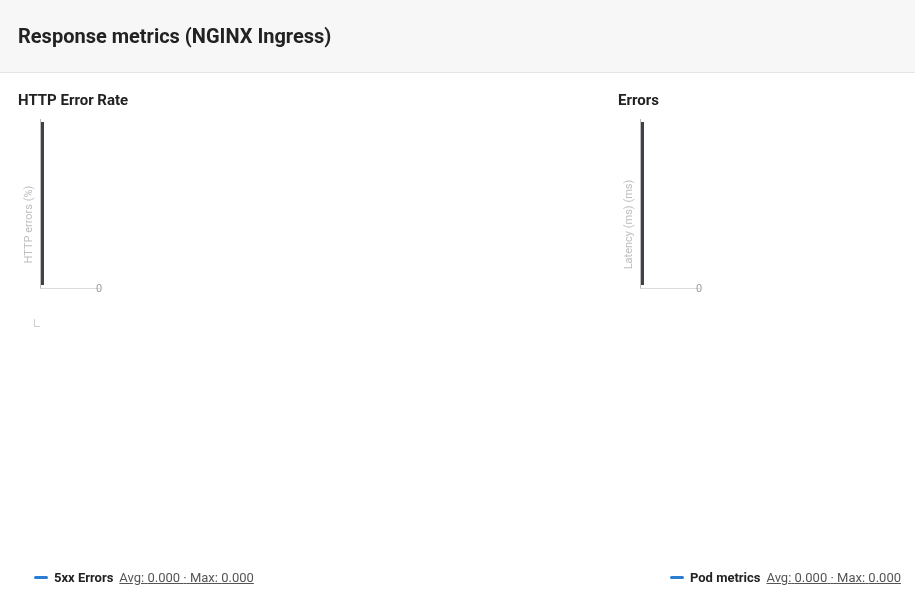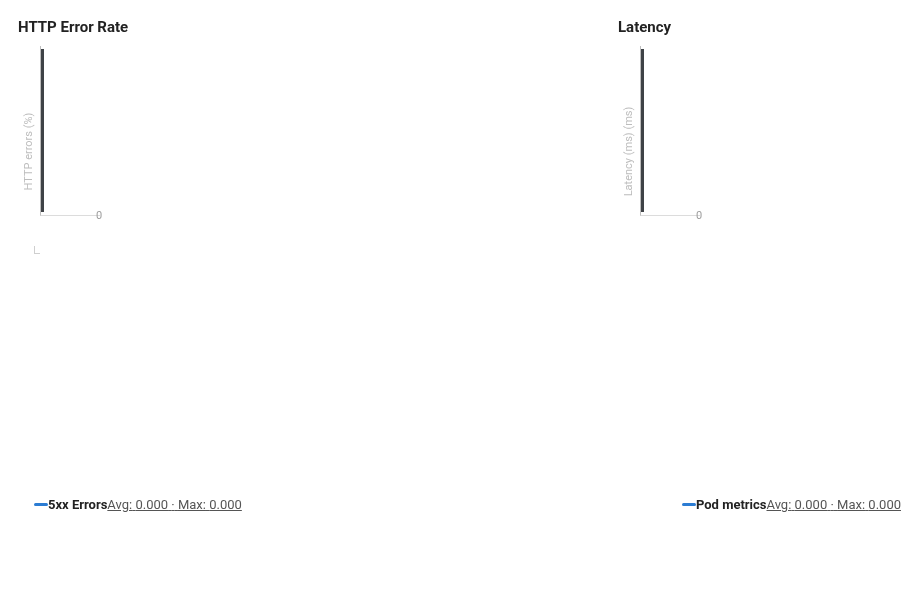--- a/index.html
+++ b/index.html
@@ -96,20 +96,21 @@
     width: 6px;
     height: 8px;
     border-left: 1px solid #cfcfcf;
     border-bottom: 1px solid #cfcfcf;
   }
   .legend {
     position: absolute;
     bottom: 18px;
     display: flex;
     align-items: baseline;
+    gap: 6px;
     font-size: 13px;
   }
   .legend.left { left: 34px; }
   .legend.right { right: 14px; }
   .legend .swatch {
     display: inline-block;
     width: 14px;
     height: 3px;
     background: #2b7cd3;
     border-radius: 2px;
@@ -117,37 +118,40 @@
     top: -3px;
   }
   .legend .series-name { font-weight: 700; color: #222; }
   .legend .stats { color: #555; text-decoration: underline; }
 </style>
 </head>
 <body>
 
 <div class="panel">
 
+  <div class="panel-header">
+    <h1>Response metrics (NGINX Ingress)</h1>
+  </div>
 
   <div class="panel-body">
 
     <div class="chart-col left">
       <div class="chart-title">HTTP Error Rate</div>
       <div class="chart-plot-wrap">
         <div class="y-axis-label">
           <span>HTTP errors (%)</span>
         </div>
         <div class="plot-box"></div>
         <div class="tick0">0</div>
         <div class="extra-tick"></div>
       </div>
     </div>
 
     <div class="chart-col right">
-      <div class="chart-title">Latency</div>
+      <div class="chart-title">Errors</div>
       <div class="chart-plot-wrap">
         <div class="y-axis-label">
           <span>Latency (ms) (ms)</span>
         </div>
         <div class="plot-box"></div>
         <div class="tick0">0</div>
       </div>
     </div>
 
     <div class="legend left">

